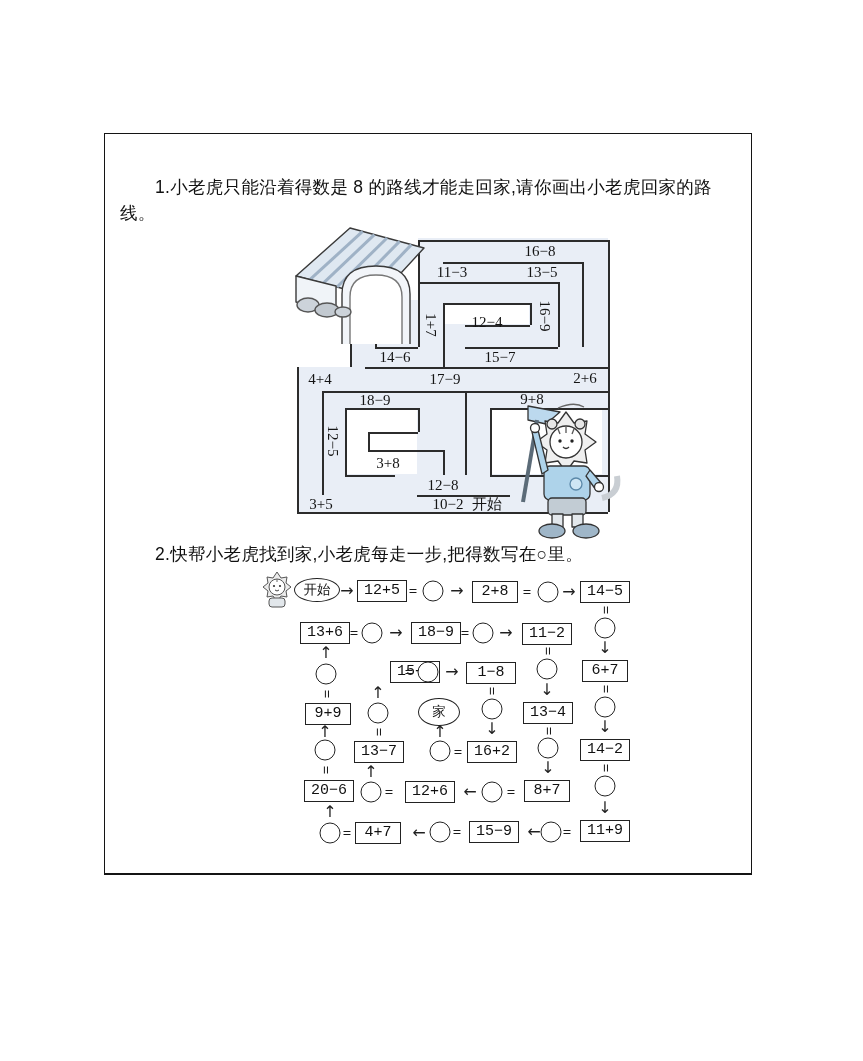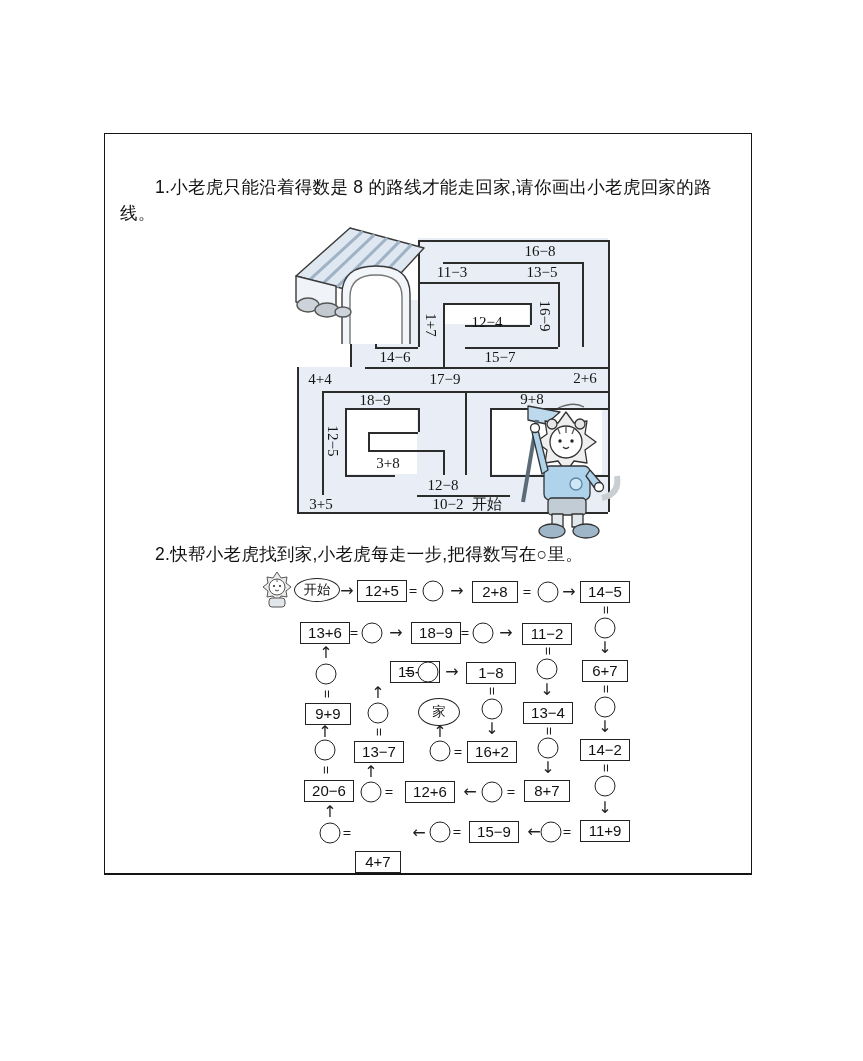--- a/index.html
+++ b/index.html
@@ -18,21 +18,21 @@
   .fillr{position:absolute;background:#e9eef6;}
   .isl{position:absolute;background:#fff;}
   .wall{position:absolute;background:#2c2c2c;}
   .mlabel{position:absolute;transform:translate(-50%,-50%);white-space:nowrap;
           font-family:"Liberation Serif","DejaVu Serif",serif;font-size:15px;color:#141414;}
   .mlabel.v{transform:translate(-50%,-50%) rotate(90deg);}
   svg{position:absolute;}
   
   .fbox{position:absolute;transform:translate(-50%,-50%);border:1.5px solid #222;
         background:#fff;height:20px;line-height:20px;text-align:center;white-space:nowrap;
-        font-family:Liberation Sans, sans-serif;font-size:15px;}
+        font-family:Liberation Mono, monospace;font-size:15px;}
   .fcirc{position:absolute;width:19px;height:19px;border:1.5px solid #222;border-radius:50%;
          background:#fff;transform:translate(-50%,-50%);}
   .foval{position:absolute;transform:translate(-50%,-50%);border:1.4px solid #222;
          border-radius:50%;background:#fff;display:flex;align-items:center;justify-content:center;
          font-size:13.5px;white-space:nowrap;}
   .fedge{position:absolute;transform:translate(-50%,-50%);
          font-family:"Liberation Serif","DejaVu Serif",serif;font-weight:bold;font-size:15px;color:#1a1a1a;}
   .fedge.v{transform:translate(-50%,-50%) rotate(90deg);}
   .farrow{position:absolute;transform:translate(-50%,-50%);color:#1f1f1f;
           font-family:"DejaVu Sans",sans-serif;font-size:16px;line-height:16px;}
@@ -178,21 +178,21 @@
       <div class="fbox" style="left: 491px; top: 673px; width: 48px;">1−8</div>
       <div class="fbox" style="left: 605px; top: 671px; width: 44px;">6+7</div>
       <div class="fbox" style="left: 328px; top: 714px; width: 44px;">9+9</div>
       <div class="fbox" style="left: 548px; top: 713px; width: 48px;">13−4</div>
       <div class="fbox" style="left: 379px; top: 752px; width: 48px;">13−7</div>
       <div class="fbox" style="left: 492px; top: 752px; width: 48px;">16+2</div>
       <div class="fbox" style="left: 605px; top: 750px; width: 48px;">14−2</div>
       <div class="fbox" style="left: 329px; top: 791px; width: 48px;">20−6</div>
       <div class="fbox" style="left: 430px; top: 792px; width: 48px;">12+6</div>
       <div class="fbox" style="left: 547px; top: 791px; width: 44px;">8+7</div>
-      <div class="fbox" style="left: 378px; top: 862px; width: 44px;">4+7</div>
+      <div class="fbox" style="left: 378px; top: 833px; width: 44px;">4+7</div>
       <div class="fbox" style="left: 494px; top: 832px; width: 48px;">15−9</div>
       <div class="fbox" style="left: 605px; top: 831px; width: 48px;">11+9</div>
       <div class="foval" style="left: 317px; top: 590px; width: 44px; height: 22px;">开始</div>
       <div class="foval" style="left: 439px; top: 712px; width: 40px; height: 26px;">家</div>
       <div class="fcirc" style="left: 433px; top: 591px;"></div>
       <div class="fcirc" style="left: 548px; top: 592px;"></div>
       <div class="fcirc" style="left: 372px; top: 633px;"></div>
       <div class="fcirc" style="left: 483px; top: 633px;"></div>
       <div class="fcirc" style="left: 605px; top: 628px;"></div>
       <div class="fcirc" style="left: 326px; top: 674px;"></div>

